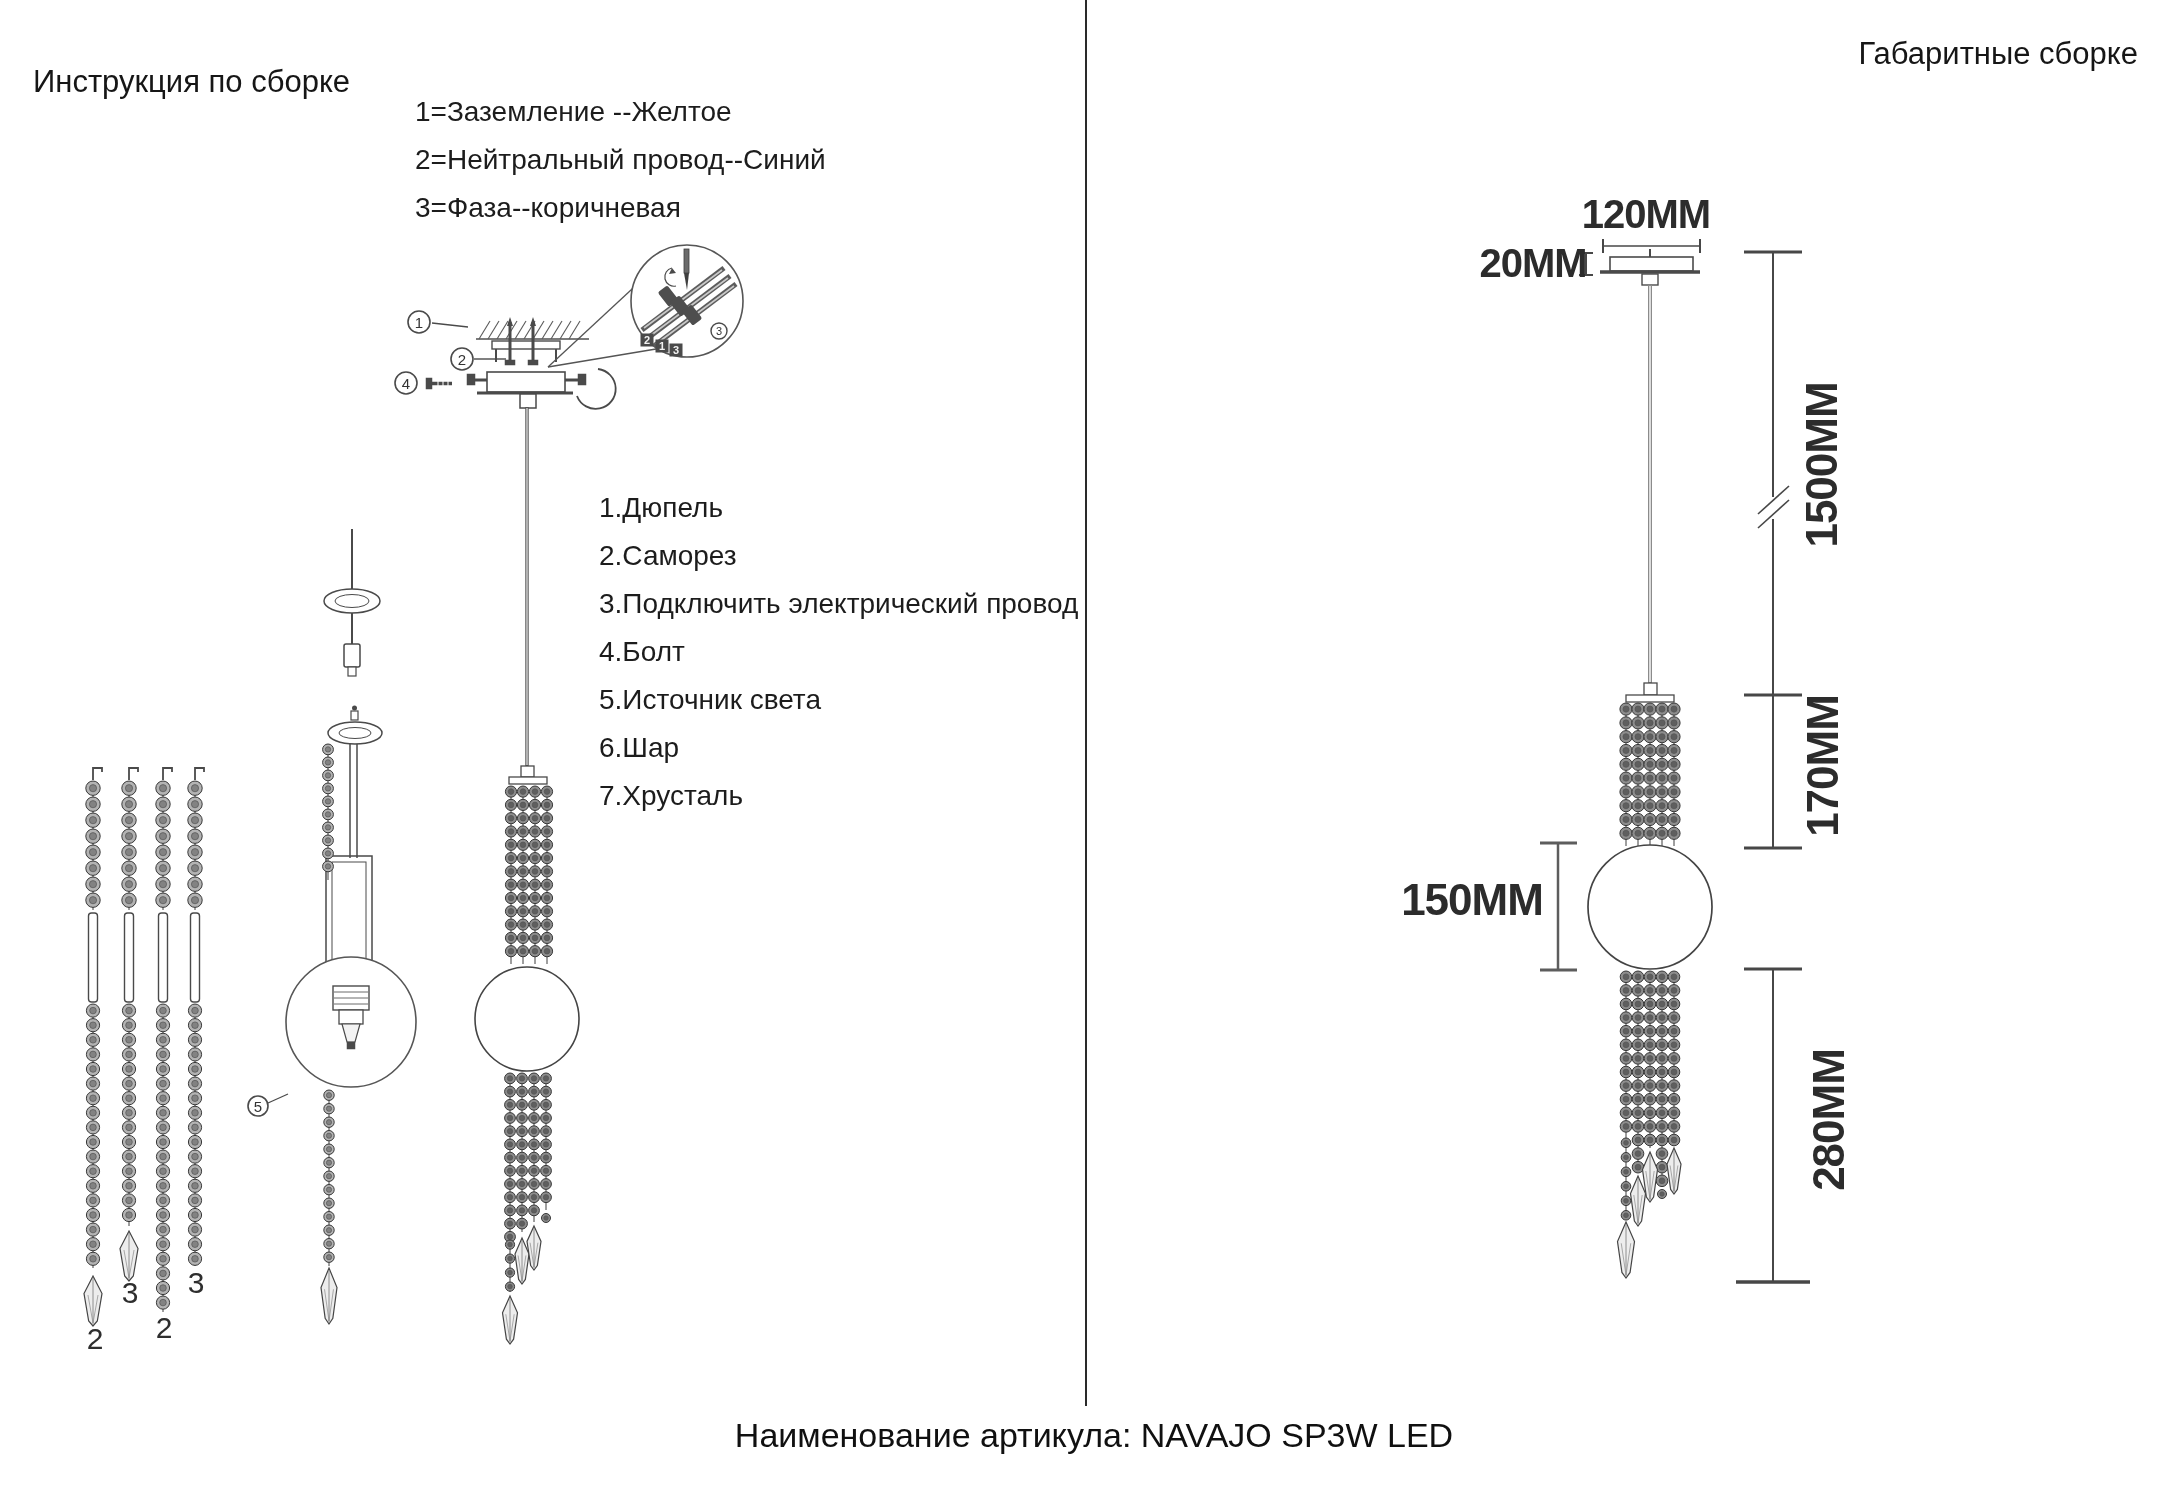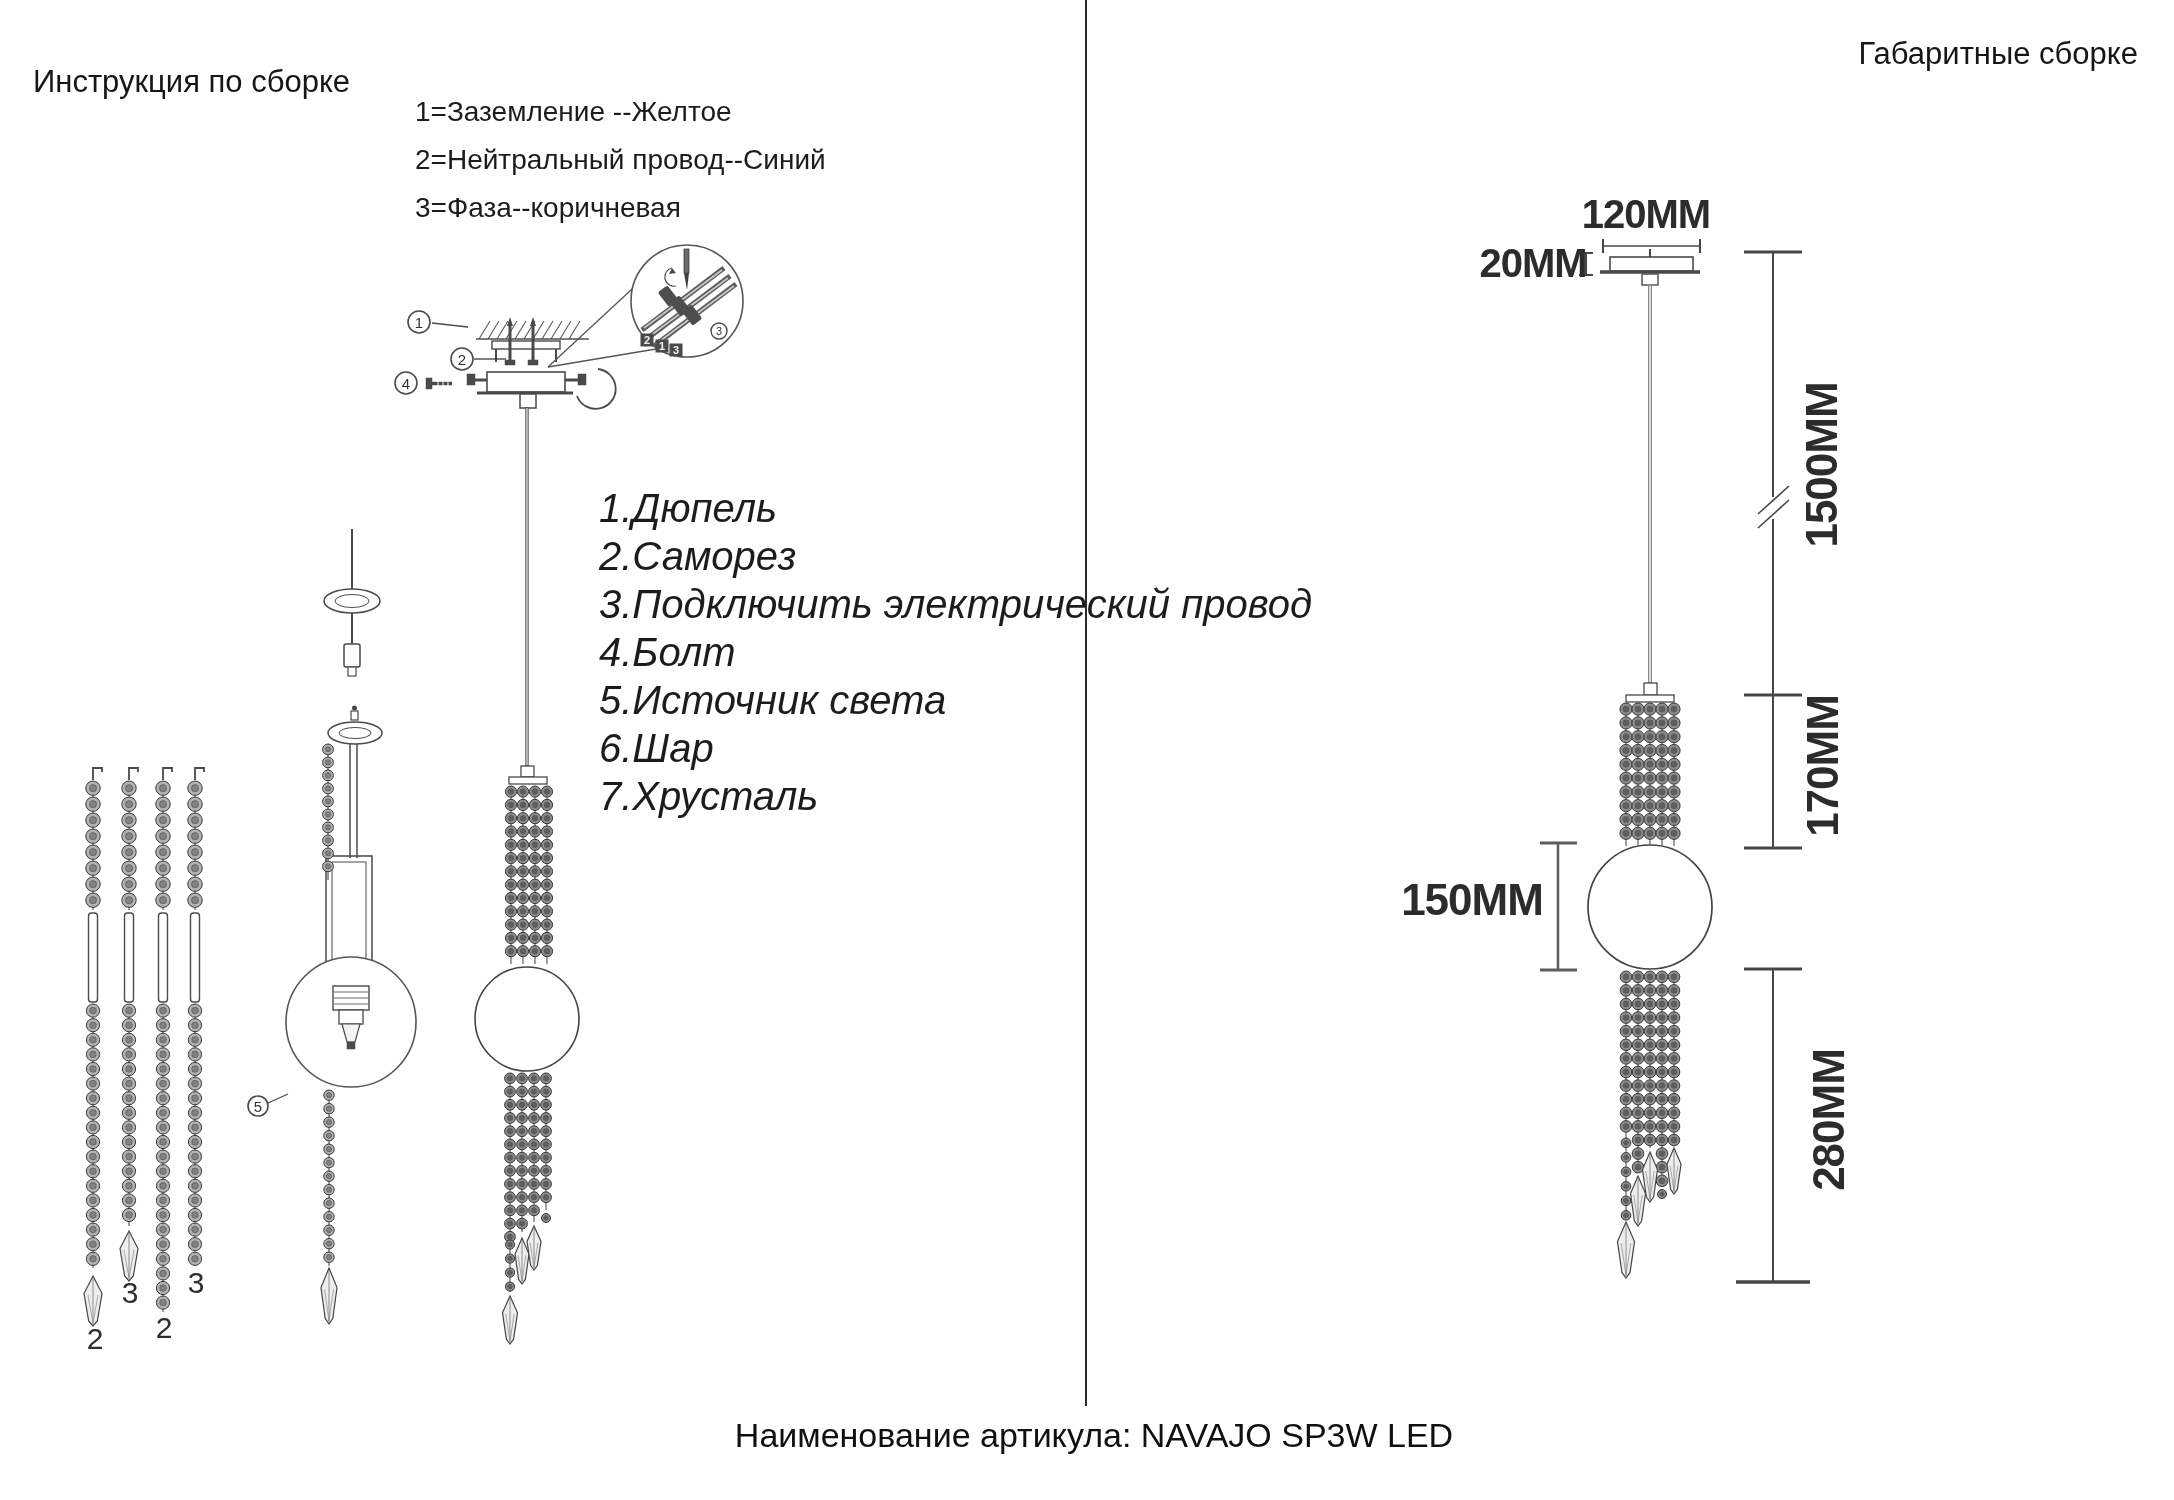--- a/index.html
+++ b/index.html
@@ -1,21 +1,21 @@
 <!DOCTYPE html>
 <html><head>
 <meta charset="utf-8">
 <style>
   html,body{margin:0;padding:0;background:#ffffff;}
   #page{position:relative;width:2174px;height:1500px;background:#fff;overflow:hidden;
         font-family:"Liberation Sans", sans-serif;color:#1b1b1b;}
   .abs{position:absolute;}
   .t-title{font-size:31px;color:#161616;white-space:nowrap;}
   .t-legend div{font-size:28px;line-height:48px;white-space:nowrap;color:#1c1c1c;}
-  .t-list div{font-size:40px;line-height:48px;white-space:nowrap;color:#1c1c1c;font-style:italic;}
+  .t-list div{font-size:28px;line-height:48px;white-space:nowrap;color:#1c1c1c;}
   .dim{font-weight:700;font-size:40px;letter-spacing:-1px;color:#2c2c2c;white-space:nowrap;
        transform:translate(-50%,-50%);}
   .dim-lg{font-size:44px;}
   .dim-v{transform:translate(-50%,-50%) rotate(-90deg);}
   .s-label{font-size:30px;color:#2e2e2e;transform:translate(-50%,-50%);}
   .caption{font-size:34px;color:#101010;transform:translateX(-50%);white-space:nowrap;}
   .divider{width:2px;background:#2a2a2a;}
   svg text.co{font-size:15px;fill:#333;text-anchor:middle;}
   svg text.chip{font-size:11px;fill:#f2f2f2;text-anchor:middle;font-weight:700;}
   svg text.co-sm{font-size:11px;fill:#333;text-anchor:middle;}

